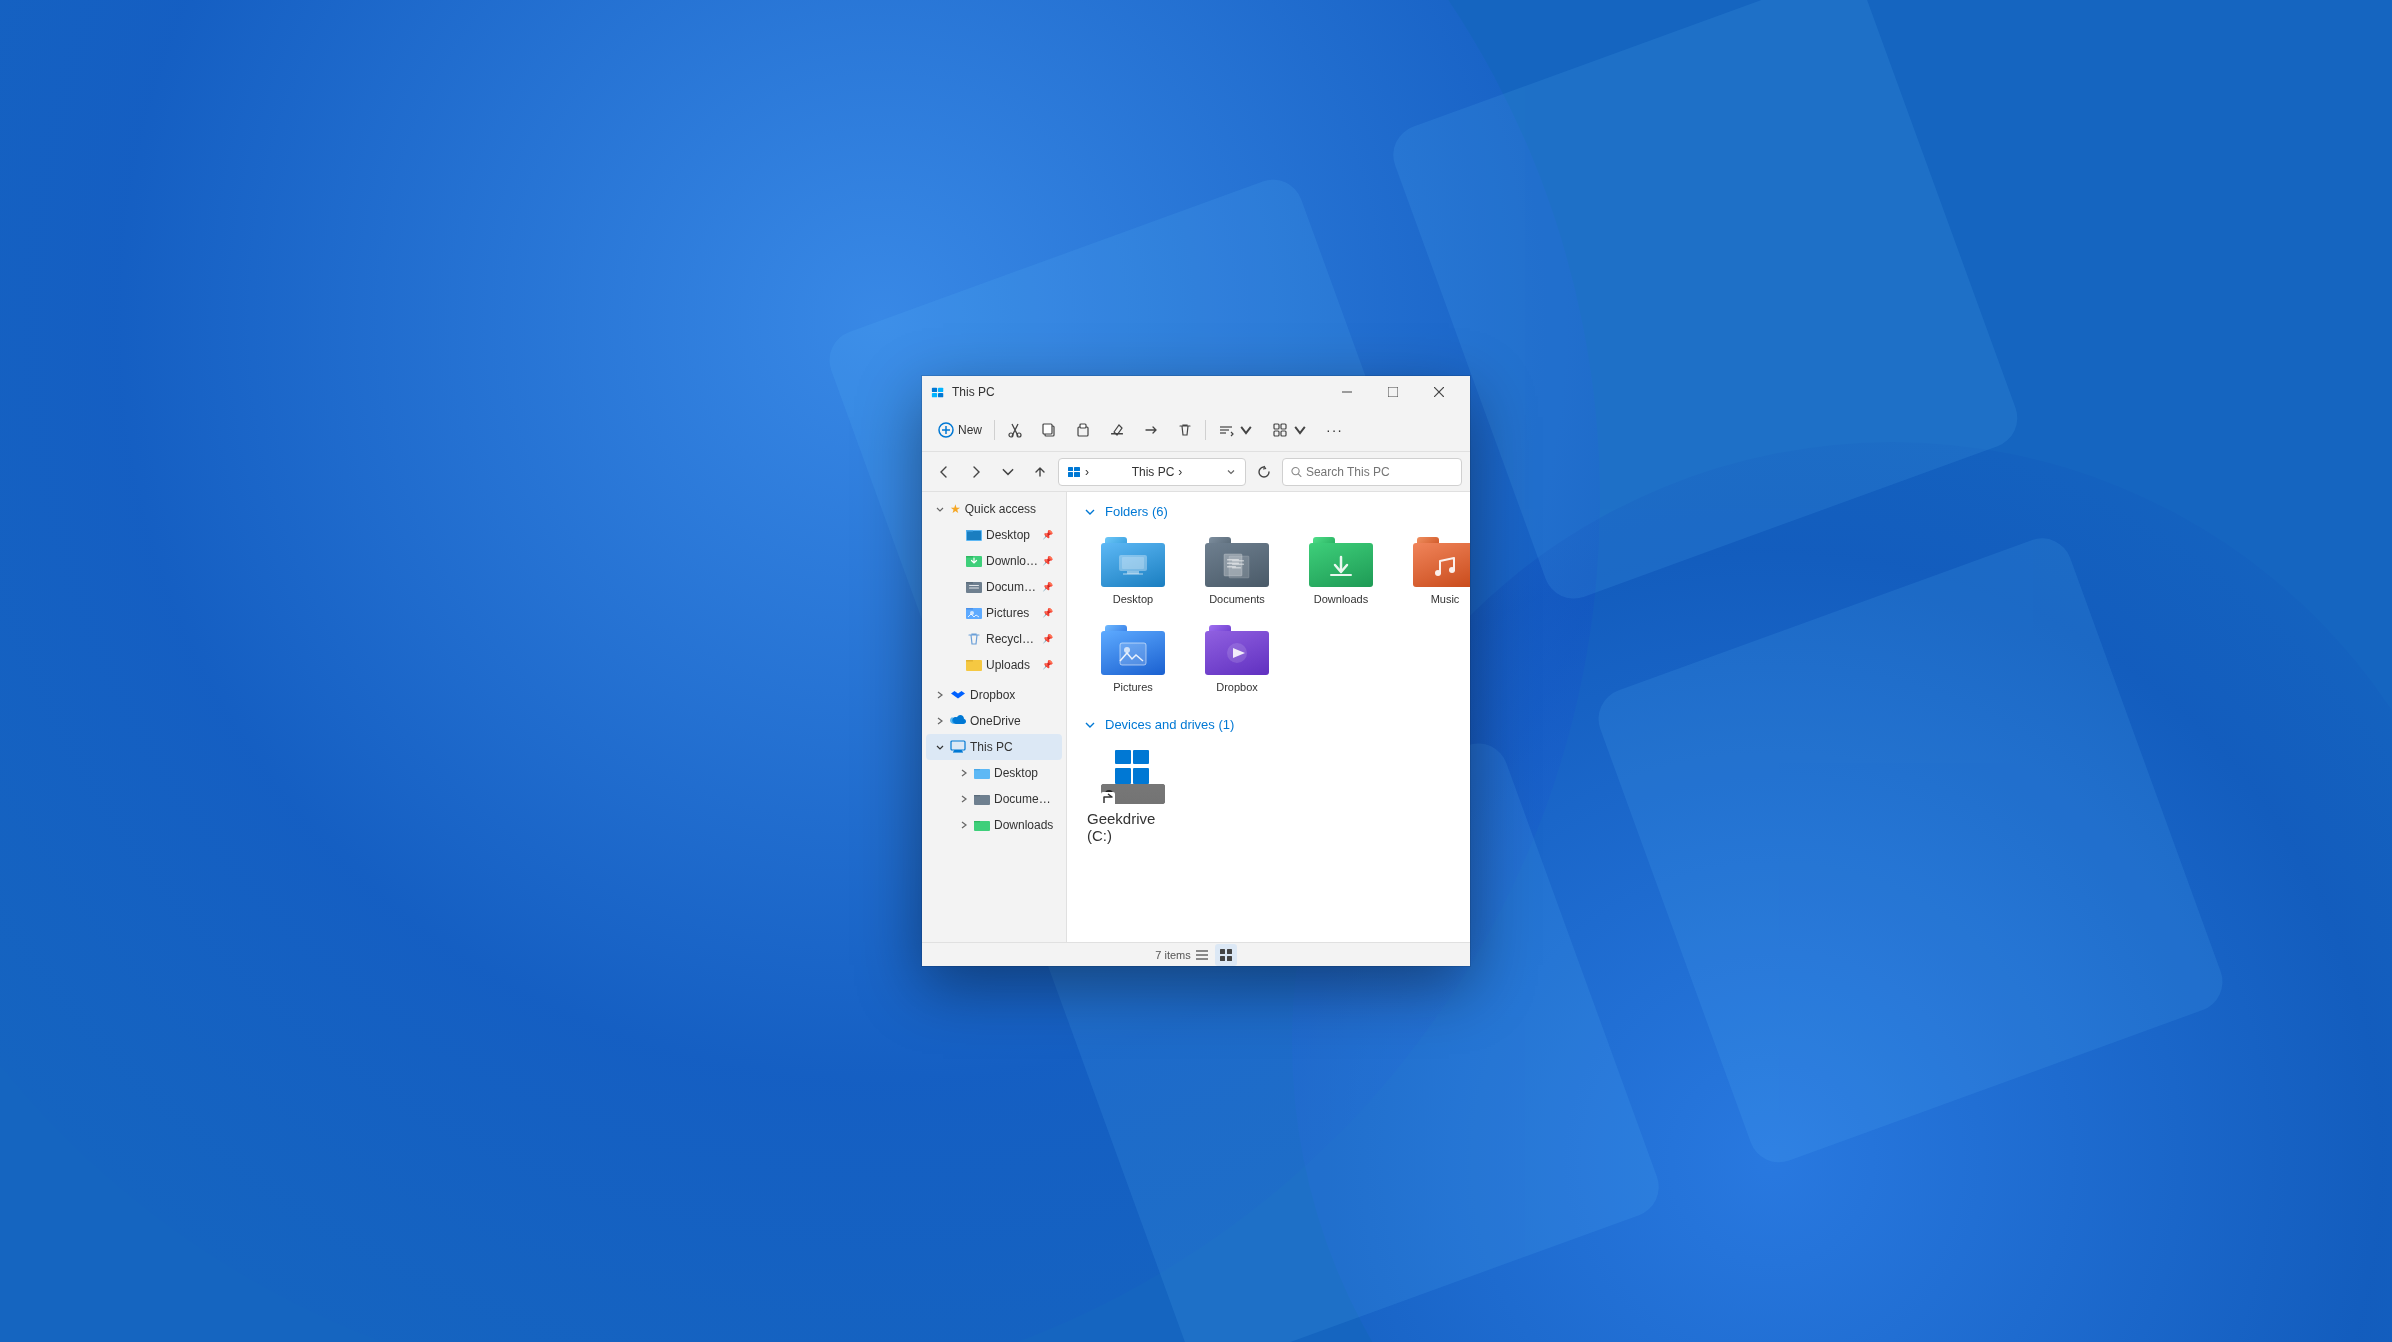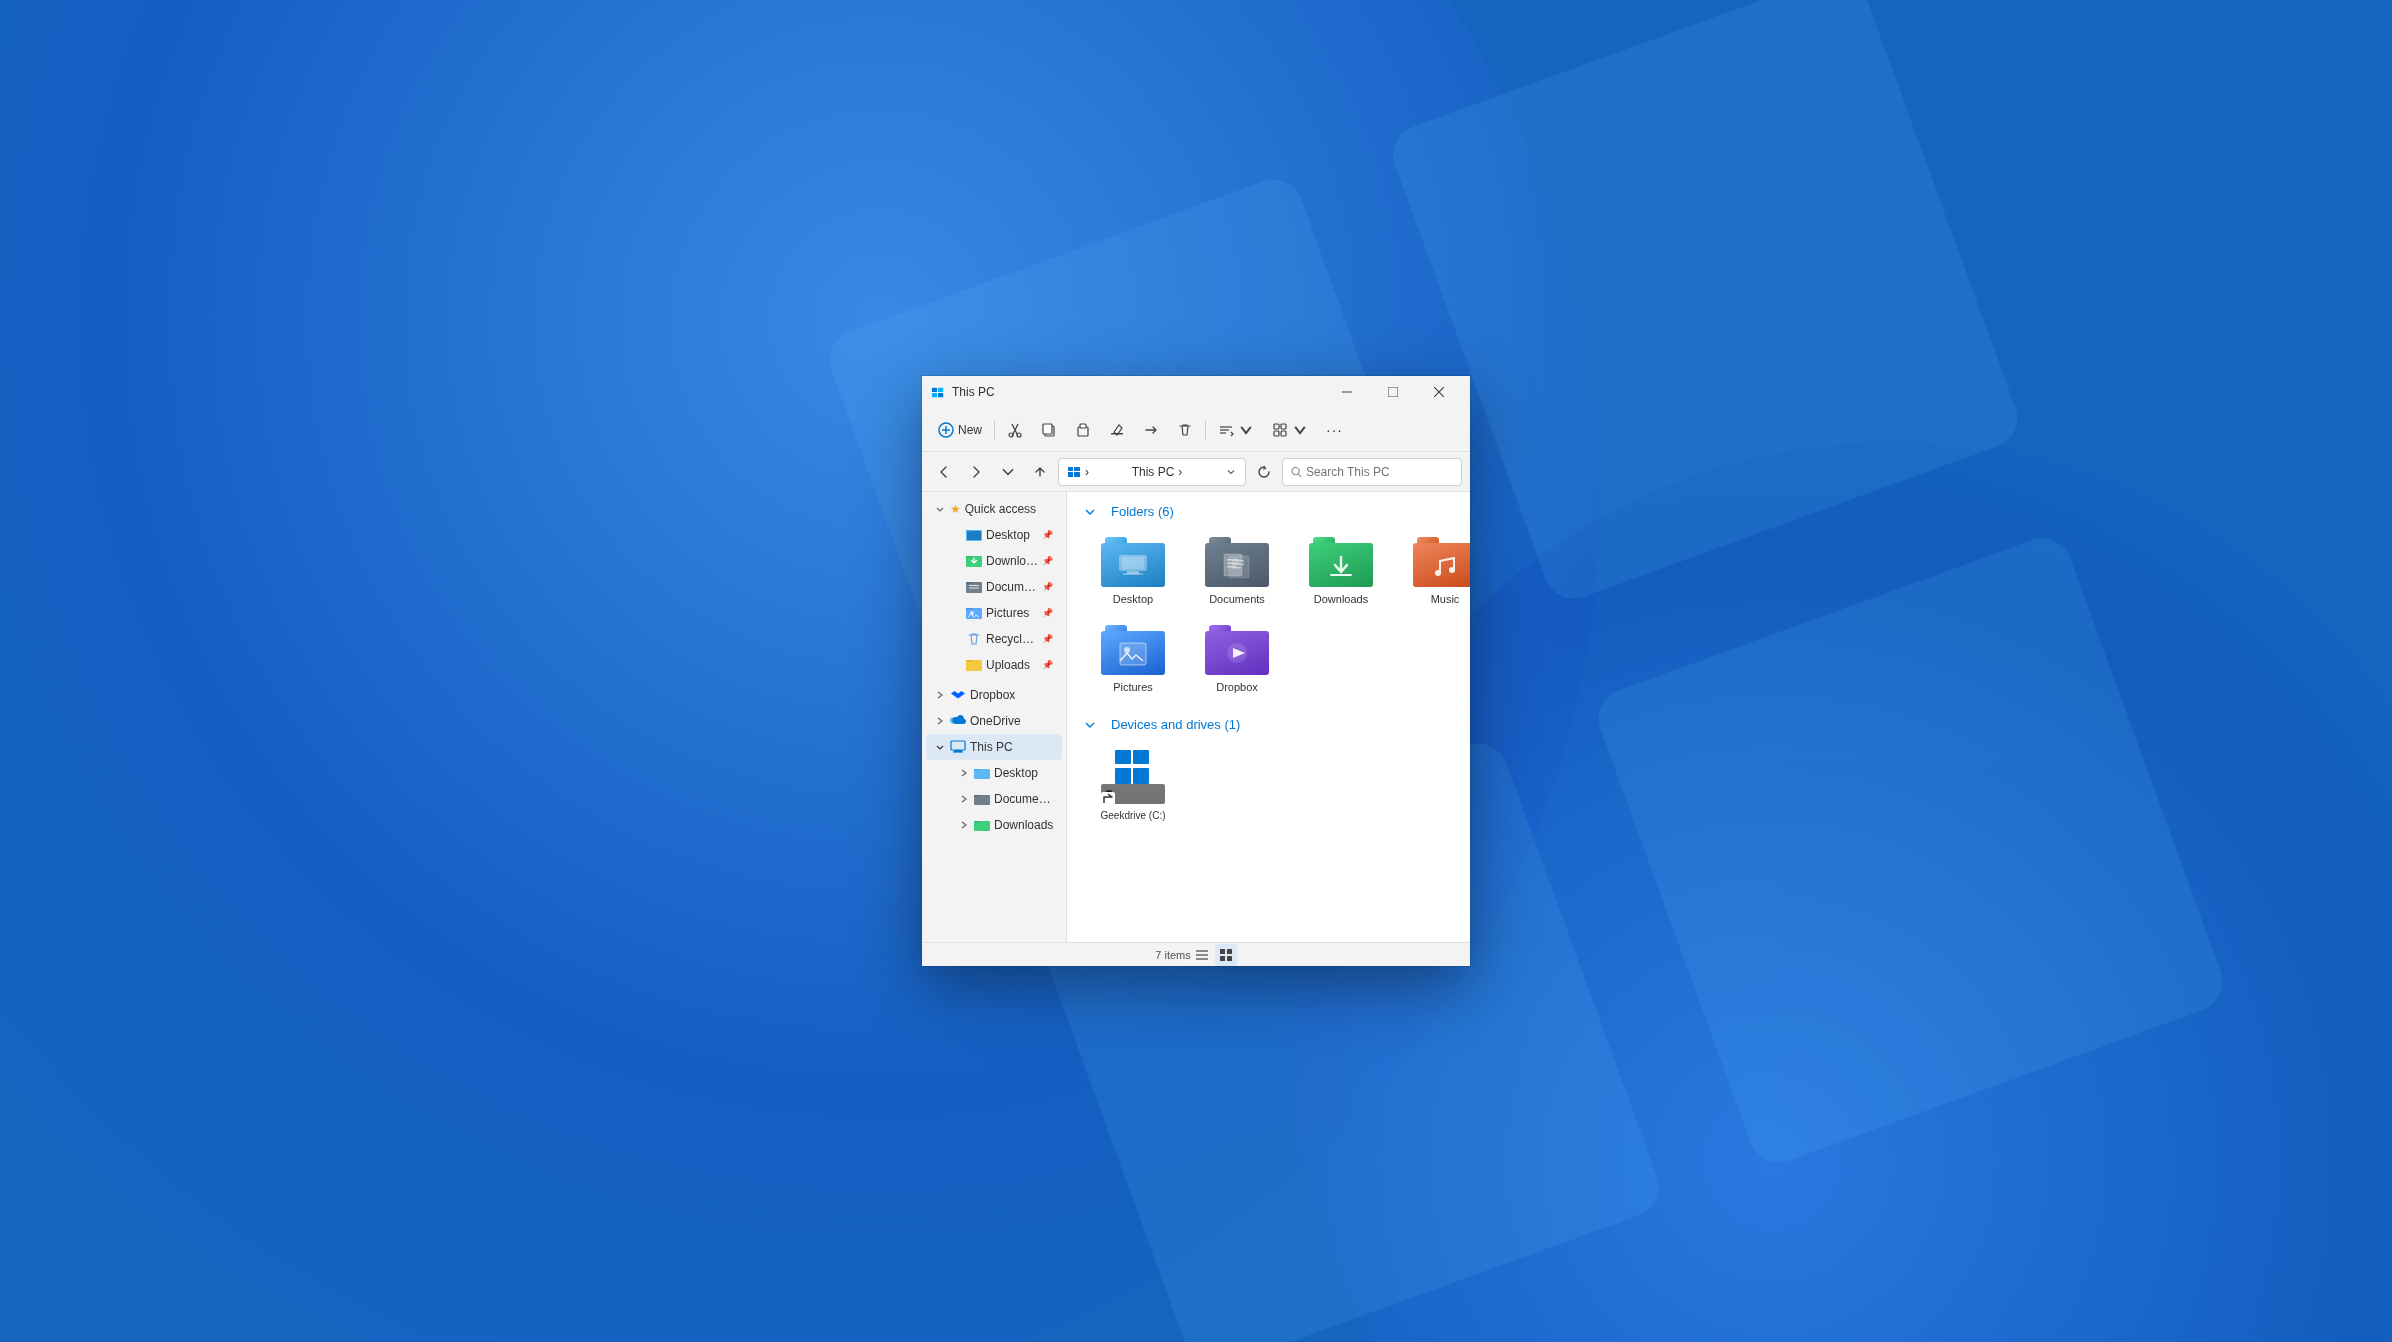--- a/index.html
+++ b/index.html
@@ -267,21 +267,21 @@
       background: white;
       padding: 12px 16px;
     }
     .main-content::-webkit-scrollbar { width: 8px; }
     .main-content::-webkit-scrollbar-track { background: #f0f0f0; }
     .main-content::-webkit-scrollbar-thumb { background: #ccc; border-radius: 4px; }
 
     .section-header {
       display: flex;
       align-items: center;
-      gap: 14px;
+      gap: 8px;
       margin-bottom: 10px;
     }
     .section-expand {
       color: #0078d4;
       cursor: pointer;
       width: 14px; height: 14px;
       display: flex; align-items: center; justify-content: center;
     }
     .section-title {
       font-size: 13px;
@@ -369,23 +369,22 @@
       cursor: pointer;
       gap: 4px;
       width: 100px;
     }
     .drive-icon {
       width: 64px; height: 56px;
       display: flex; flex-direction: column; align-items: center; justify-content: flex-end;
       position: relative;
     }
     .drive-label {
-      font-size: 10px;
+      font-size: 15px;
       color: #333;
-      text-align: center;
     }
   </style>
 </head>
 <body>
 
 <div class="bg-blob bg-blob-1"></div>
 <div class="bg-blob bg-blob-2"></div>
 
 <div class="bg-windows">
   <div class="bg-windows-quad bg-wq1"></div>

